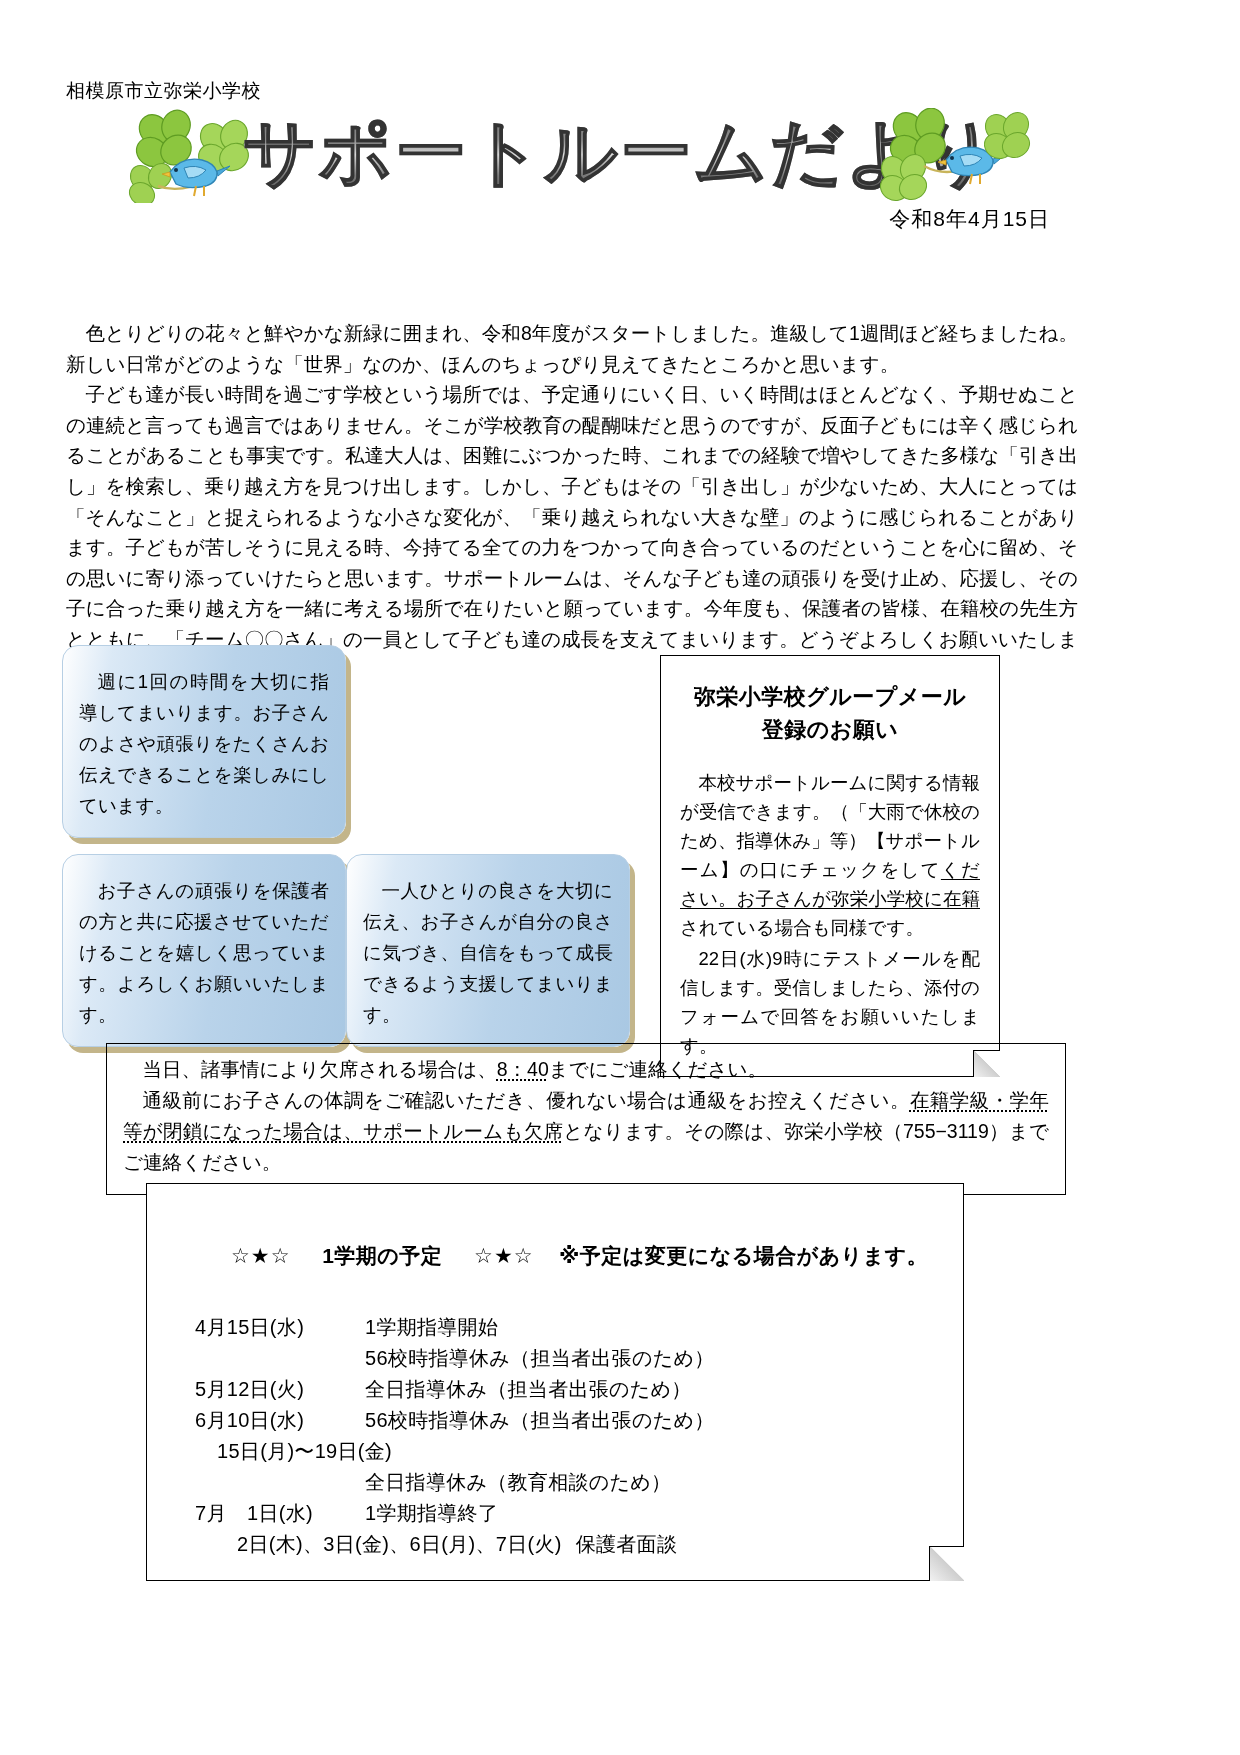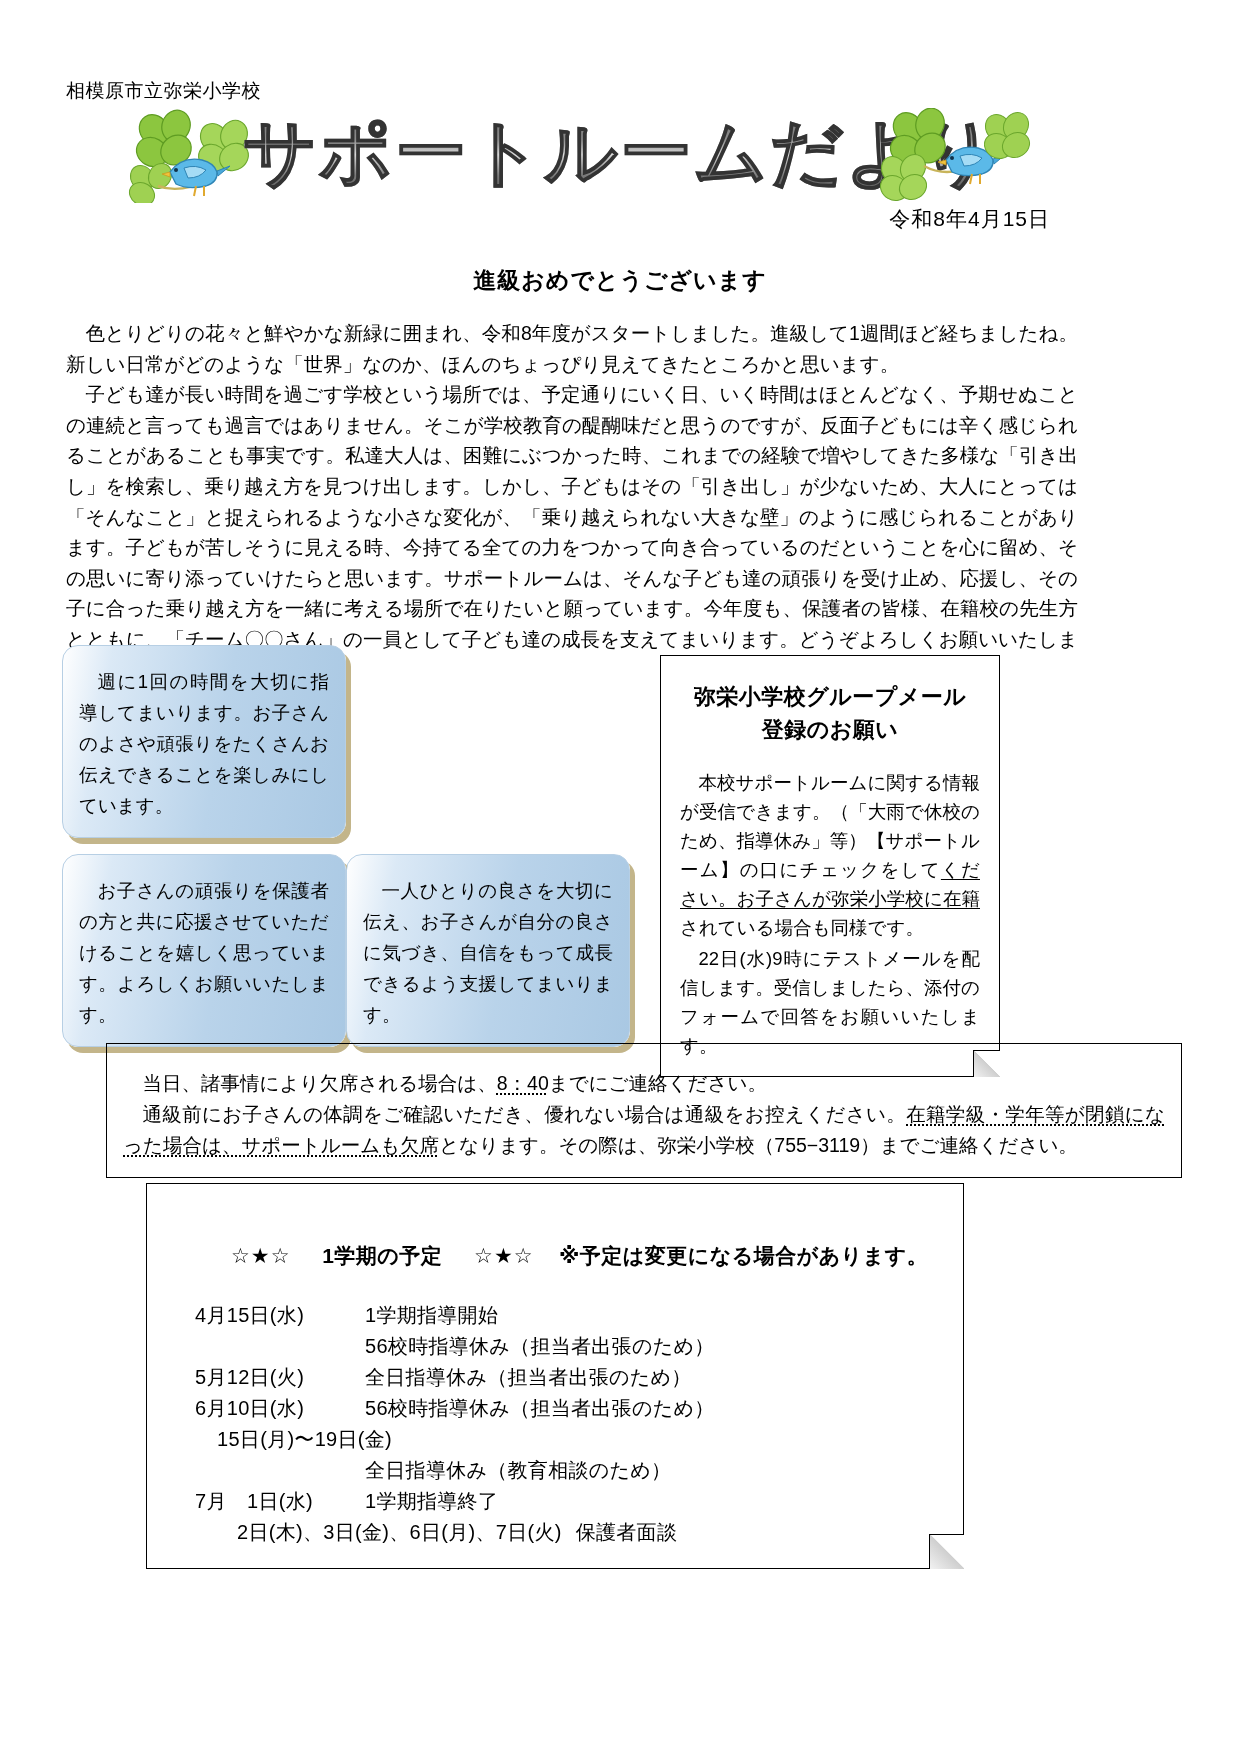--- a/index.html
+++ b/index.html
@@ -171,24 +171,24 @@
     border-left: 1.4px solid #000;
     border-top: 1.4px solid #000;
     transform: none;
   }
 
   
   .notice-box {
     position: absolute;
     left: 106px;
     top: 1043px;
-    width: 1076px;
+    width: 960px;
     box-sizing: border-box;
     border: 1.4px solid #000000;
-    padding: 24px 16px 16px 16px;
+    padding: 10px 16px 16px 16px;
     font-size: 19.5px;
     line-height: 31px;
     text-align: justify;
     text-justify: inter-character;
   }
   .notice-box p { margin: 0; text-indent: 1em; }
   .u-dotted {
     text-decoration: underline;
     text-decoration-style: dotted;
     text-decoration-thickness: 1.5px;
@@ -212,21 +212,21 @@
     font-weight: bold;
     letter-spacing: 0.5px;
     margin-left: 58px;
     white-space: nowrap;
     margin-top: 28px;
   }
   .schedule-heading .star-seq { letter-spacing: 1px; }
   .schedule-heading .note { font-weight: bold; }
 
   .schedule-list {
-    margin-top: 30px;
+    margin-top: 42px;
     font-size: 20px;
     line-height: 31px;
     margin-left: 22px;
   }
   .sched-row { display: flex; white-space: nowrap; }
   .sched-date {
     width: 170px;
     flex: none;
     text-align: left;
     letter-spacing: 0.3px;
@@ -311,21 +311,20 @@
           <ellipse cx="144" cy="18" rx="12" ry="14" transform="rotate(30 144 18)"></ellipse>
           <ellipse cx="126" cy="38" rx="12" ry="14" transform="rotate(-60 126 38)"></ellipse>
           <ellipse cx="144" cy="37" rx="12" ry="14" transform="rotate(60 144 37)"></ellipse>
         </g>
       </svg>
     </div>
   </div>
 
   <div class="date-line">令和8年4月15日</div>
 
-  <div class="greeting">進級おめでとうございます</div>
 
   <div class="body-text">
     <p>色とりどりの花々と鮮やかな新緑に囲まれ、令和8年度がスタートしました。進級して1週間ほど経ちましたね。新しい日常がどのような「世界」なのか、ほんのちょっぴり見えてきたところかと思います。</p>
     <p>子ども達が長い時間を過ごす学校という場所では、予定通りにいく日、いく時間はほとんどなく、予期せぬことの連続と言っても過言ではありません。そこが学校教育の醍醐味だと思うのですが、反面子どもには辛く感じられることがあることも事実です。私達大人は、困難にぶつかった時、これまでの経験で増やしてきた多様な「引き出し」を検索し、乗り越え方を見つけ出します。しかし、子どもはその「引き出し」が少ないため、大人にとっては「そんなこと」と捉えられるような小さな変化が、「乗り越えられない大きな壁」のように感じられることがあります。子どもが苦しそうに見える時、今持てる全ての力をつかって向き合っているのだということを心に留め、その思いに寄り添っていけたらと思います。サポートルームは、そんな子ども達の頑張りを受け止め、応援し、その子に合った乗り越え方を一緒に考える場所で在りたいと願っています。今年度も、保護者の皆様、在籍校の先生方とともに、「チーム〇〇さん」の一員として子ども達の成長を支えてまいります。どうぞよろしくお願いいたします。</p>
   </div>
 
   <div class="blue-grid">
     <div class="blue-row">
       <div class="blue-box tall">
         <div class="inner">週に1回の時間を大切に指導してまいります。お子さんのよさや頑張りをたくさんお伝えできることを楽しみにしています。</div>

